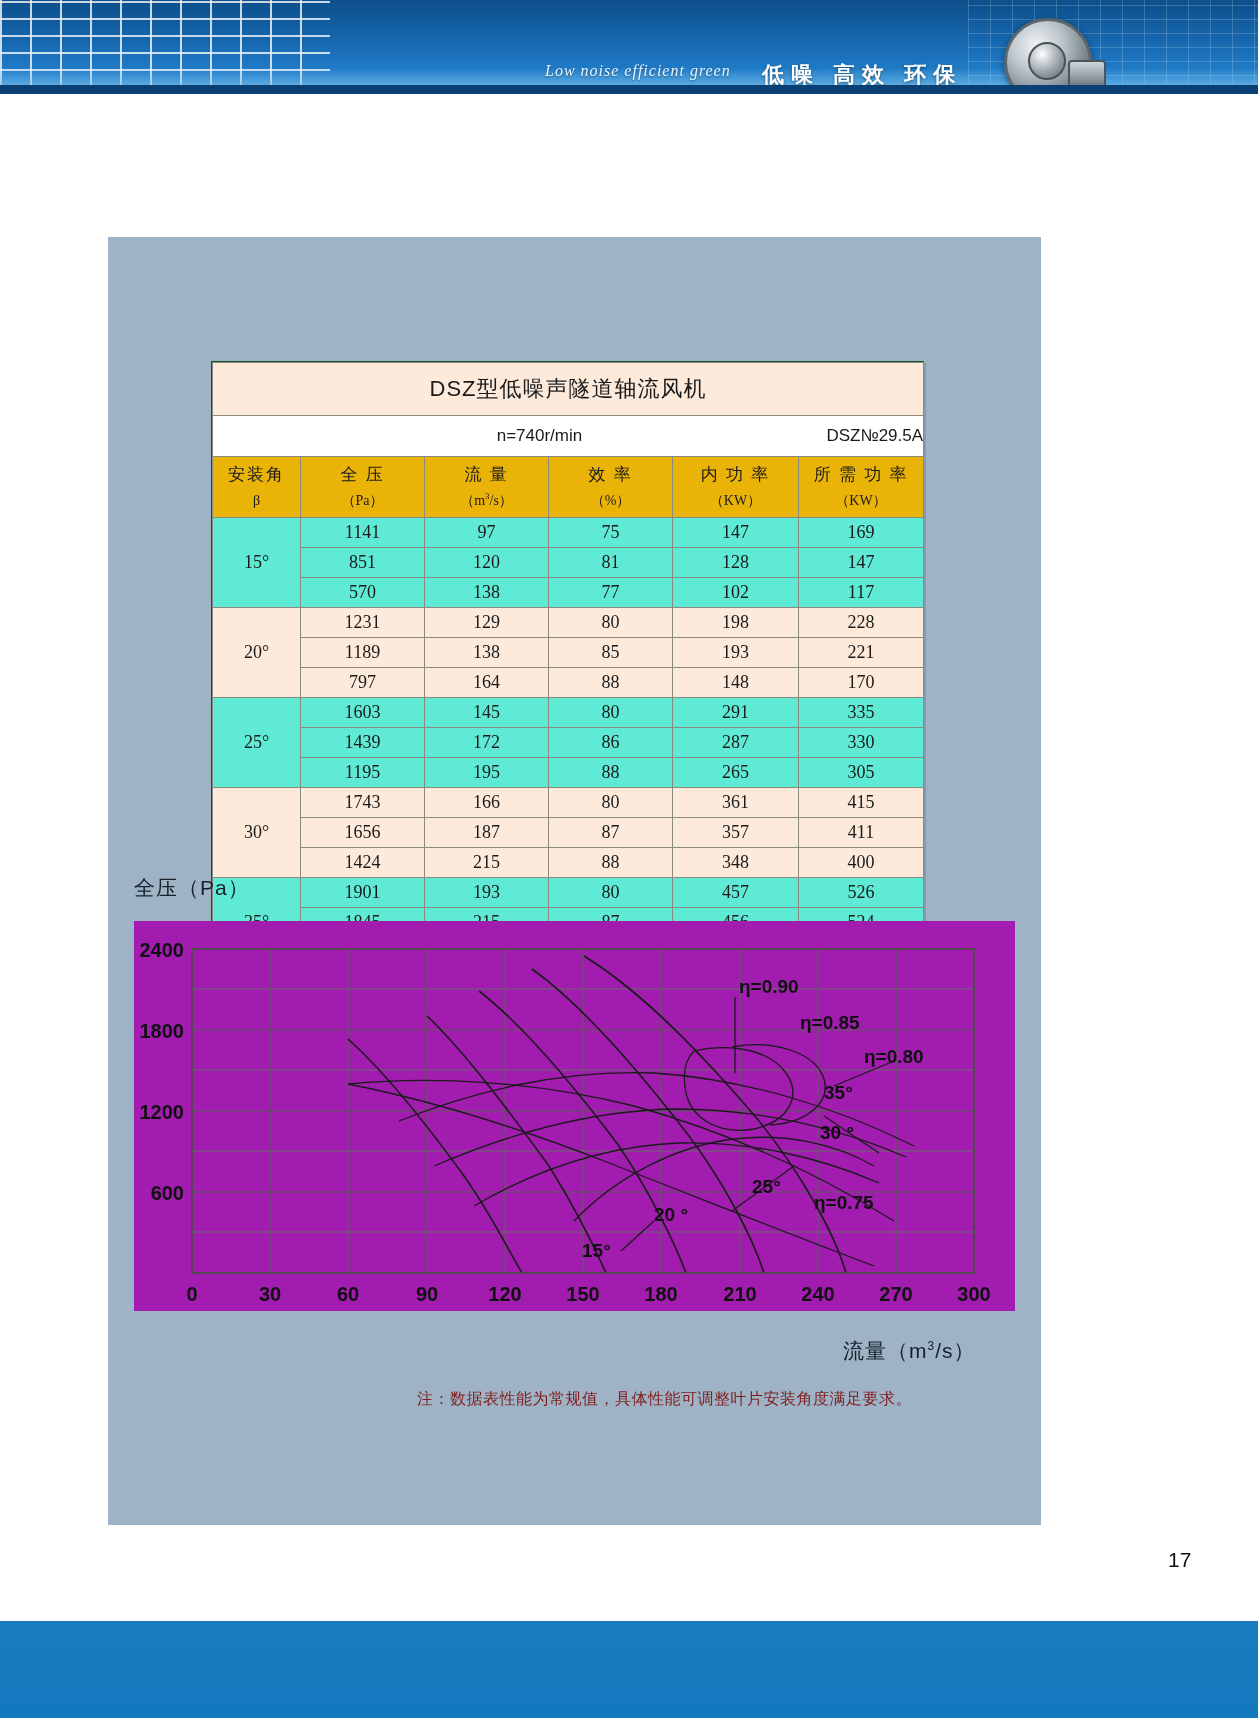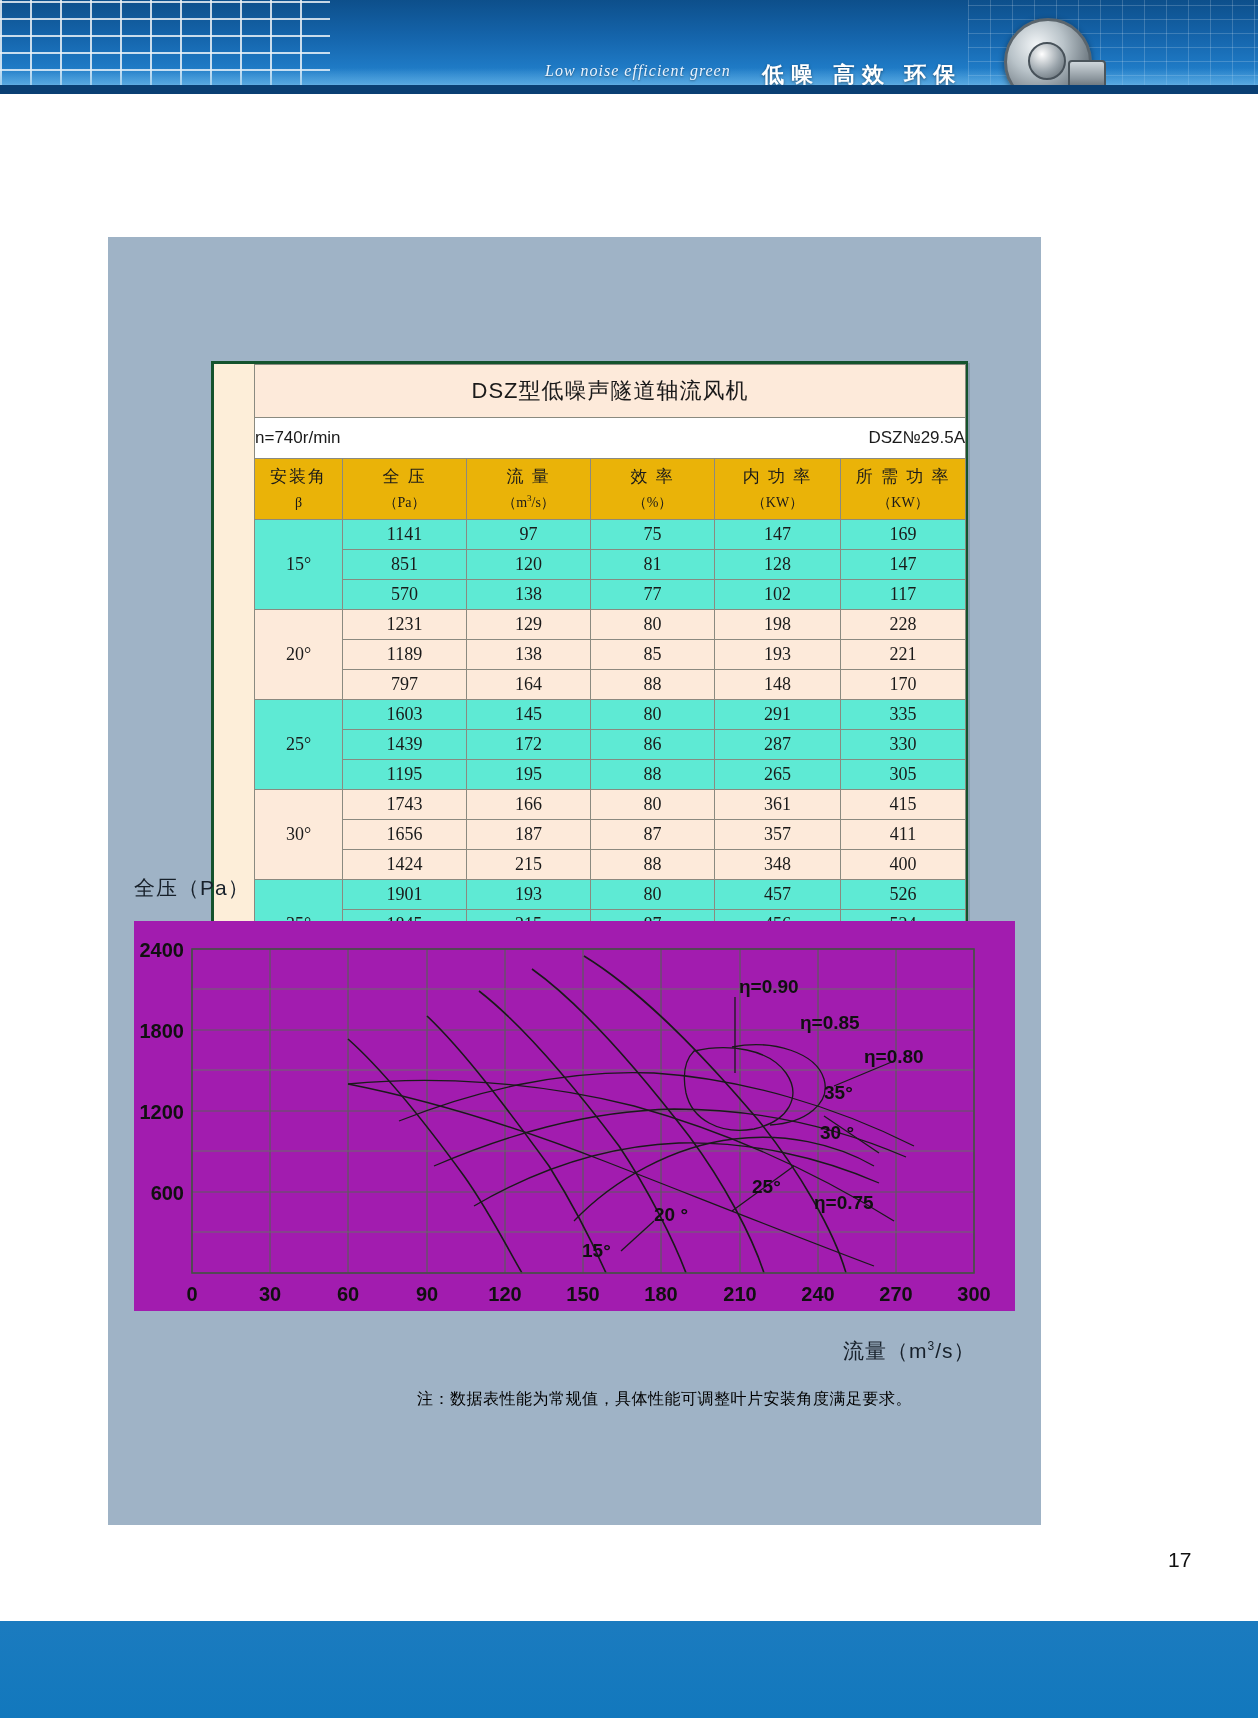--- a/index.html
+++ b/index.html
@@ -38,48 +38,48 @@
     background:radial-gradient(circle at 35% 30%,#ffffff 0%,#9aa4ab 55%,#5a646b 100%);border:2px solid #48525a;}
   .fan-badge .duct{position:absolute;left:68px;top:44px;width:34px;height:30px;border-radius:4px;
     background:linear-gradient(180deg,#cfd7dc 0%,#8d979e 55%,#525c64 100%);border:2px solid #4b555c;}
 
   
   .sheet{position:absolute;left:0;top:118px;width:1258px;height:1482px;background:#ffffff;}
   .content-panel{position:absolute;left:108px;top:119px;width:933px;height:1288px;background:#9fb3c6;}
 
   
   .table-wrap{position:absolute;left:103px;top:124px;width:711px;
-    border:3px solid #14532d;background:#fdeed9;box-shadow:2px 2px 0 rgba(80,95,110,.28);padding-left:40px;}
+    border:1px solid #14532d;background:#fdeed9;box-shadow:2px 2px 0 rgba(80,95,110,.28);}
   table.spec{border-collapse:collapse;width:711px;table-layout:fixed;}
   table.spec td{border:1px solid #8a8a80;text-align:center;color:#1a1a1a;
     font-family:"Liberation Serif","DejaVu Serif",serif;}
   .t-title{height:50px;background:#fdeada;font-size:22px;font-weight:500;
     font-family:"Liberation Sans","DejaVu Sans",sans-serif !important;letter-spacing:1px;}
   .t-sub{height:40px;background:#ffffff;padding:0;}
   .t-sub .inner{display:flex;height:40px;align-items:center;font-size:17px;
     font-family:"Liberation Sans","DejaVu Sans",sans-serif;}
-  .t-sub .inner .a{flex:0 0 52%;text-align:left;}
+  .t-sub .inner .a{flex:0 0 52%;text-align:right;}
   .t-sub .inner .b{flex:1;text-align:right;}
   .th{background:#eab308;height:58px;font-size:17px;line-height:1.5;letter-spacing:2px;}
   .th .u{font-size:14px;letter-spacing:0;}
   .th .u sup{font-size:9px;vertical-align:super;}
   td.cell{height:27px;font-size:18px;}
   tr.blue td{background:#5eead4;margin-top:12px;}
   tr.cream td{background:#fdeada;}
   td.ang{font-size:18px;}
   .col-ang{width:88px;} .col-p{width:124px;} .col-q{width:124px;}
   .col-e{width:124px;} .col-ip{width:126px;} .col-rp{width:125px;}
 
   
   .chart-axis-title{position:absolute;left:26px;top:637px;font-size:21px;color:#17202a;letter-spacing:1px;}
   .chart-card{position:absolute;left:26px;top:684px;width:881px;height:390px;background:#a21caf;}
   .chart-x-title{position:absolute;left:735px;top:1100px;font-size:21px;color:#17202a;letter-spacing:1px;}
   .chart-x-title sup{font-size:12px;vertical-align:super;}
   .note{position:absolute;left:0;top:1152px;width:1113px;text-align:center;
-    font-size:16px;color:#000000;letter-spacing:.5px;}
+    font-size:16px;color:#7f1d1d;letter-spacing:.5px;}
 
   svg.plot{display:block;}
   .gridline{stroke:#5c5c5c;stroke-width:1.2;fill:none;}
   .gridline.minor{stroke:#6b6b6b;stroke-width:1;}
   .frame{stroke:#4a4a4a;stroke-width:1.6;fill:none;}
   .curve{fill:none;stroke:#1a1a1a;stroke-width:1.6;}
   .curve.thin{stroke-width:1.3;}
   .leader{stroke:#1a1a1a;stroke-width:1.3;fill:none;}
   .tick-lbl{font-family:"Liberation Sans","DejaVu Sans",sans-serif;font-size:20px;
     font-weight:bold;fill:#101010;}

